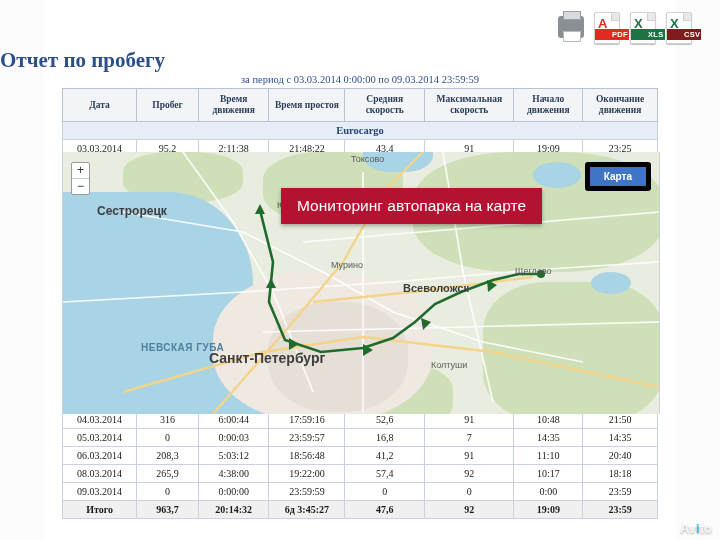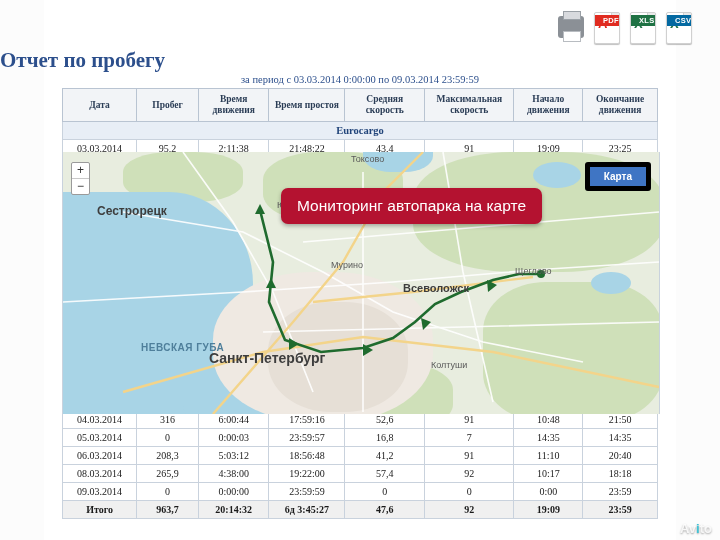--- a/index.html
+++ b/index.html
@@ -36,26 +36,26 @@
     width:24px;height:30px;border-radius:2px;position:relative;
     color:#fff;font-size:8px;font-weight:bold;text-align:center;
     box-shadow:0 1px 1px rgba(0,0,0,.25);
     background:#ffffff;border:1px solid #d0d0d0;
   }
   .docicon .fold{
     position:absolute;right:0;top:0;width:7px;height:7px;
     background:#e9e9e9;border-left:1px solid #d0d0d0;border-bottom:1px solid #d0d0d0;
   }
   .docicon .tag{
-    position:absolute;left:0;right:0;bottom:17px;
-    font-size:7.5px;letter-spacing:.3px;padding:1px 8px;
+    position:absolute;left:0;right:0;bottom:3px;
+    font-size:7.5px;letter-spacing:.3px;padding:1px 17px;
   }
   .pdf .tag{background:#e02b20;}
   .xls .tag{background:#1f7244;}
-  .csv .tag{background:#0369a1;}
+  .csv .tag{background:#7f1d1d;}
   .docicon .mark{
     position:absolute;left:3px;top:4px;font-size:13px;font-weight:bold;line-height:13px;
   }
   .pdf .mark{color:#e02b20;}
   .xls .mark,.csv .mark{color:#1f7244;}
 
   
   .title{
     position:absolute;left:0;right:0;top:48px;
     color:#2c4f8c;font-size:21px;font-weight:bold;
@@ -146,21 +146,21 @@
   .zoomctl div{height:15px;border-bottom:1px solid #c8c8c8;cursor:pointer;}
   .zoomctl div:last-child{border-bottom:none;}
   .mapbtn{
     position:absolute;right:8px;top:10px;
     background:#3f75c4;color:#fff;font-size:10px;font-weight:bold;
     padding:4px 14px;border-radius:3px;border:5px solid #000000;
   }
   .banner{
     position:absolute;left:218px;top:36px;
     background:#b41230;color:#ffffff;
-    font-size:15.5px;padding:9px 16px;border-radius:7px;
+    font-size:15.5px;padding:9px 16px;border-radius:0;
     white-space:nowrap;box-shadow:0 2px 4px rgba(0,0,0,.3);
   }
   .watermark{
     position:absolute;right:8px;bottom:4px;
     color:rgba(255,255,255,.85);font-size:13px;font-weight:bold;
     text-shadow:0 1px 2px rgba(0,0,0,.35);
   }
   .watermark .o{color:#3fc3d6;}
   .sidebarL{position:absolute;left:0;top:0;width:44px;height:540px;background:#fcfcfc;}
   .sidebarR{position:absolute;right:0;top:0;width:44px;height:540px;background:#fcfcfc;}

